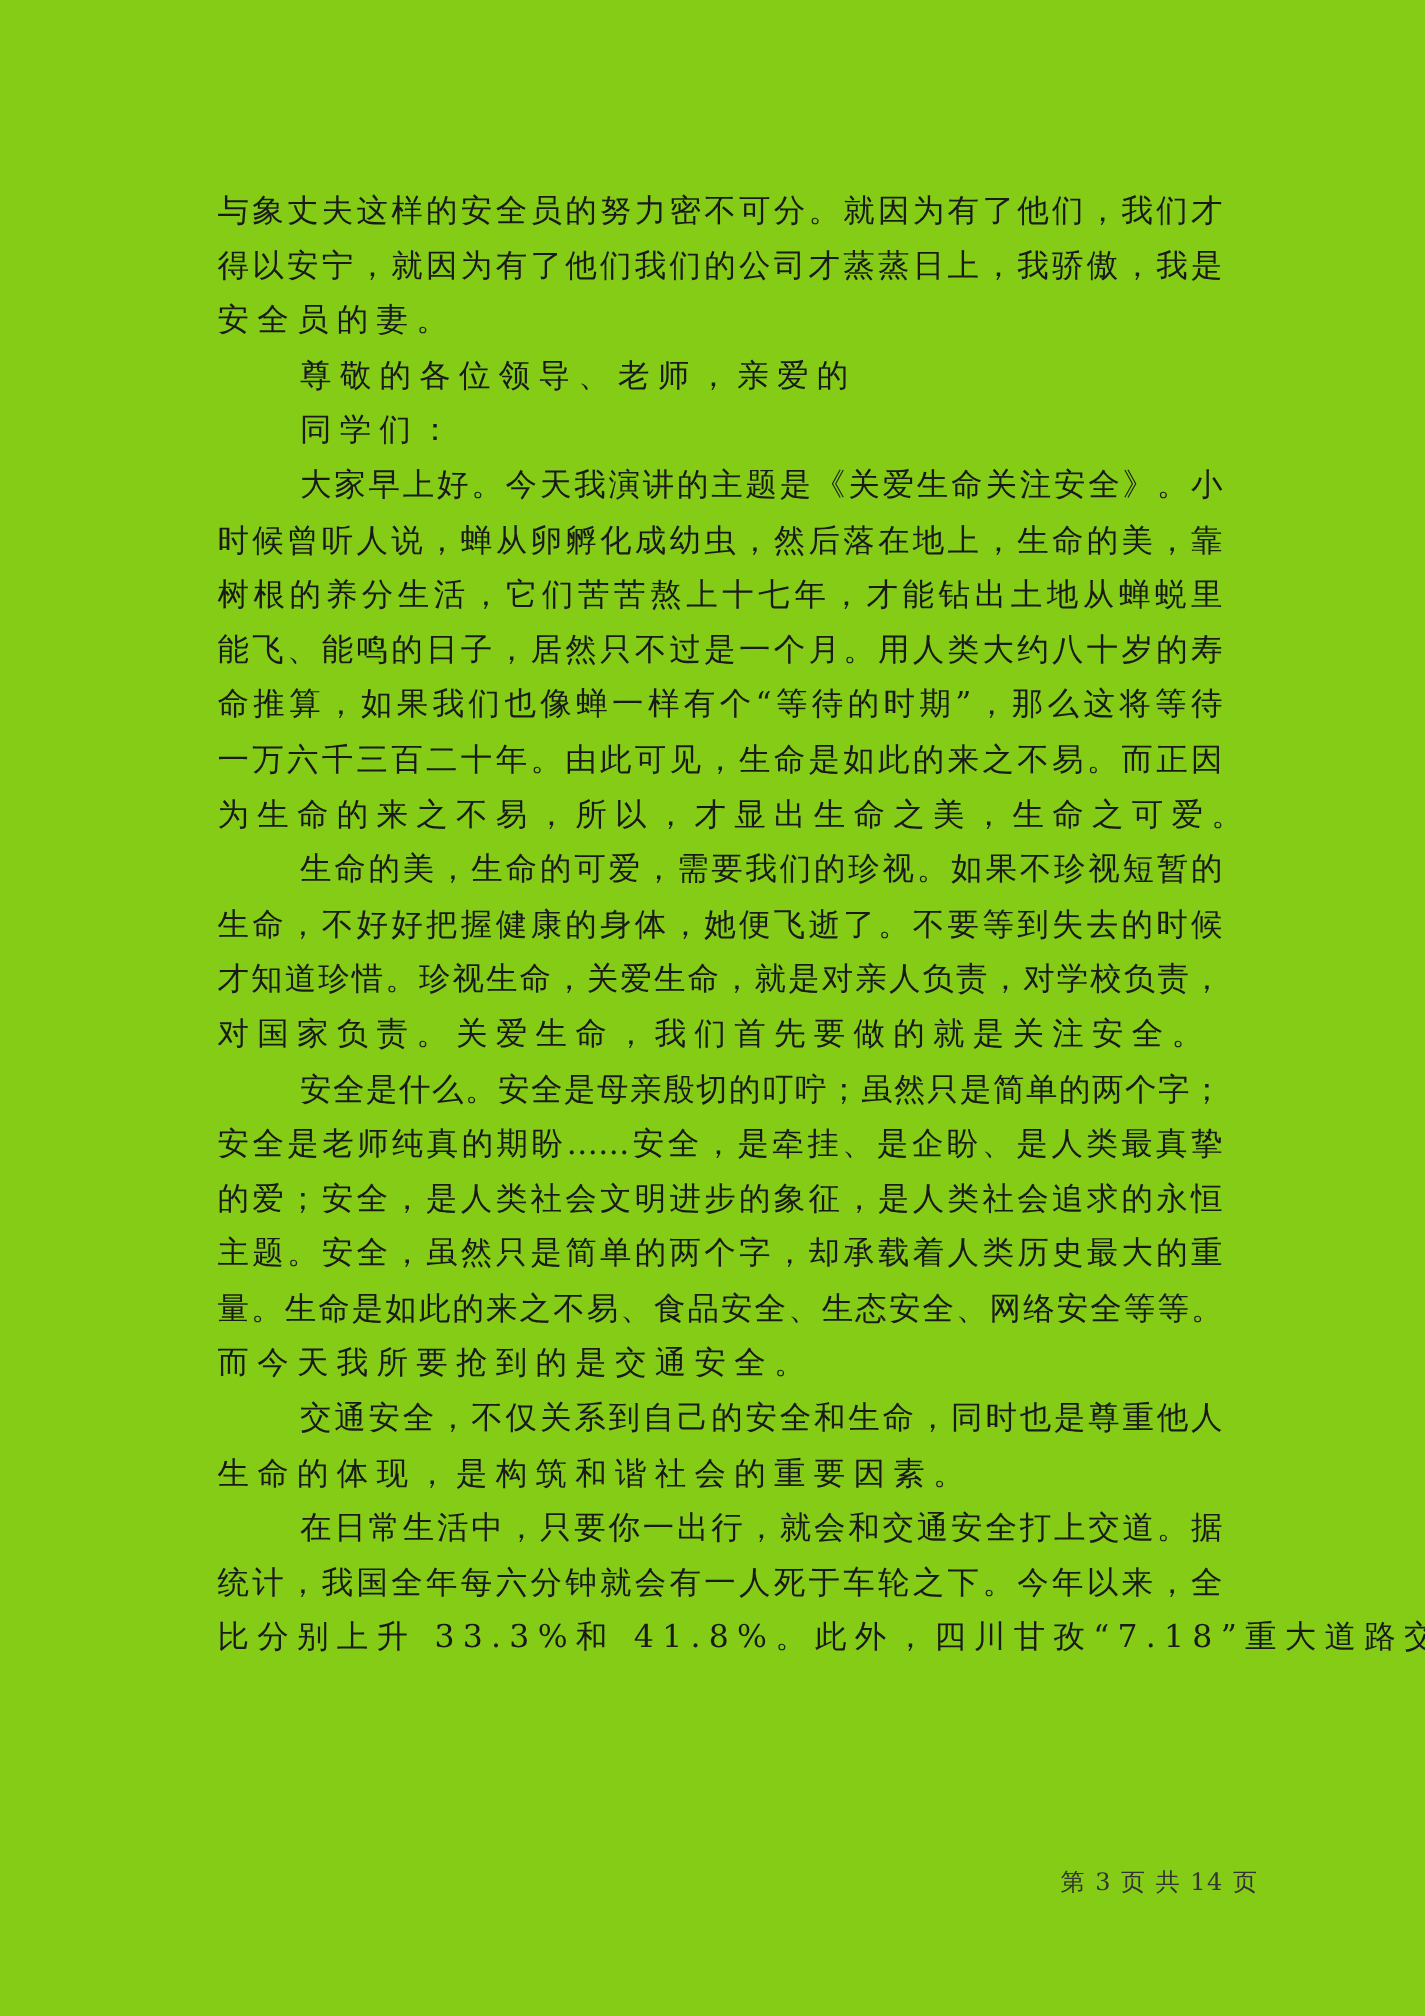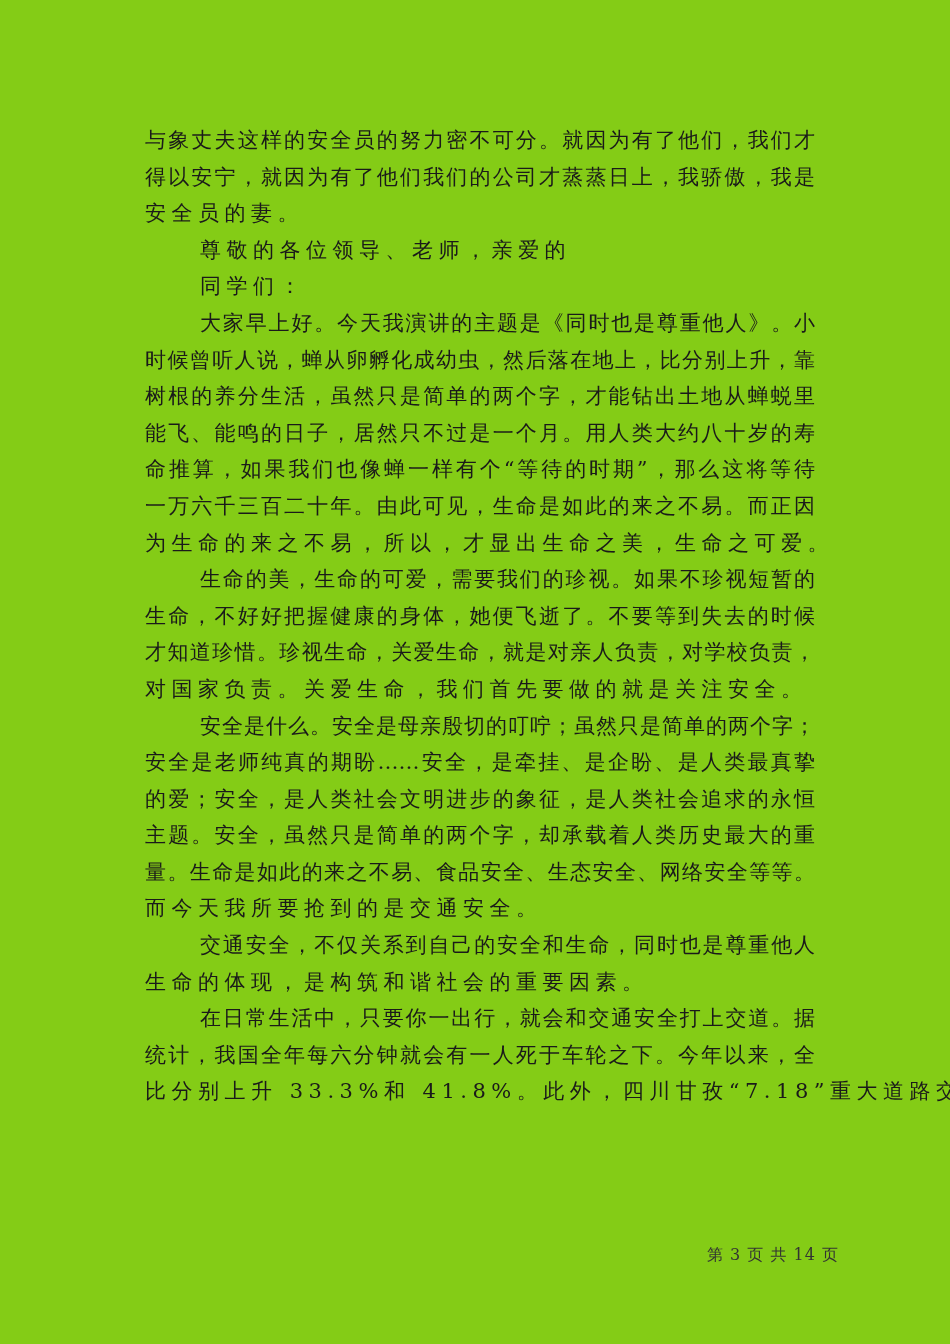--- a/index.html
+++ b/index.html
@@ -33,23 +33,23 @@
         <span class="line justify">得以安宁，就因为有了他们我们的公司才蒸蒸日上，我骄傲，我是</span>
         <span class="line">安全员的妻。</span>
       </div>
       <div class="para">
         <span class="line indent">尊敬的各位领导、老师，亲爱的</span>
       </div>
       <div class="para">
         <span class="line indent">同学们：</span>
       </div>
       <div class="para">
-        <span class="line indent justify">大家早上好。今天我演讲的主题是《同时也是尊重他人》。小</span>
-        <span class="line justify">时候曾听人说，蝉从卵孵化成幼虫，然后落在地上，比分别上升，靠</span>
-        <span class="line justify">树根的养分生活，虽然只是简单的两个字，才能钻出土地从蝉蜕里</span>
+        <span class="line indent justify">大家早上好。今天我演讲的主题是《关爱生命关注安全》。小</span>
+        <span class="line justify">时候曾听人说，蝉从卵孵化成幼虫，然后落在地上，生命的美，靠</span>
+        <span class="line justify">树根的养分生活，它们苦苦熬上十七年，才能钻出土地从蝉蜕里</span>
         <span class="line justify">能飞、能鸣的日子，居然只不过是一个月。用人类大约八十岁的寿</span>
         <span class="line justify">命推算，如果我们也像蝉一样有个“等待的时期”，那么这将等待</span>
         <span class="line justify">一万六千三百二十年。由此可见，生命是如此的来之不易。而正因</span>
         <span class="line">为生命的来之不易，所以，才显出生命之美，生命之可爱。</span>
       </div>
       <div class="para">
         <span class="line indent justify">生命的美，生命的可爱，需要我们的珍视。如果不珍视短暂的</span>
         <span class="line justify">生命，不好好把握健康的身体，她便飞逝了。不要等到失去的时候</span>
         <span class="line justify">才知道珍惜。珍视生命，关爱生命，就是对亲人负责，对学校负责，</span>
         <span class="line">对国家负责。关爱生命，我们首先要做的就是关注安全。</span>

